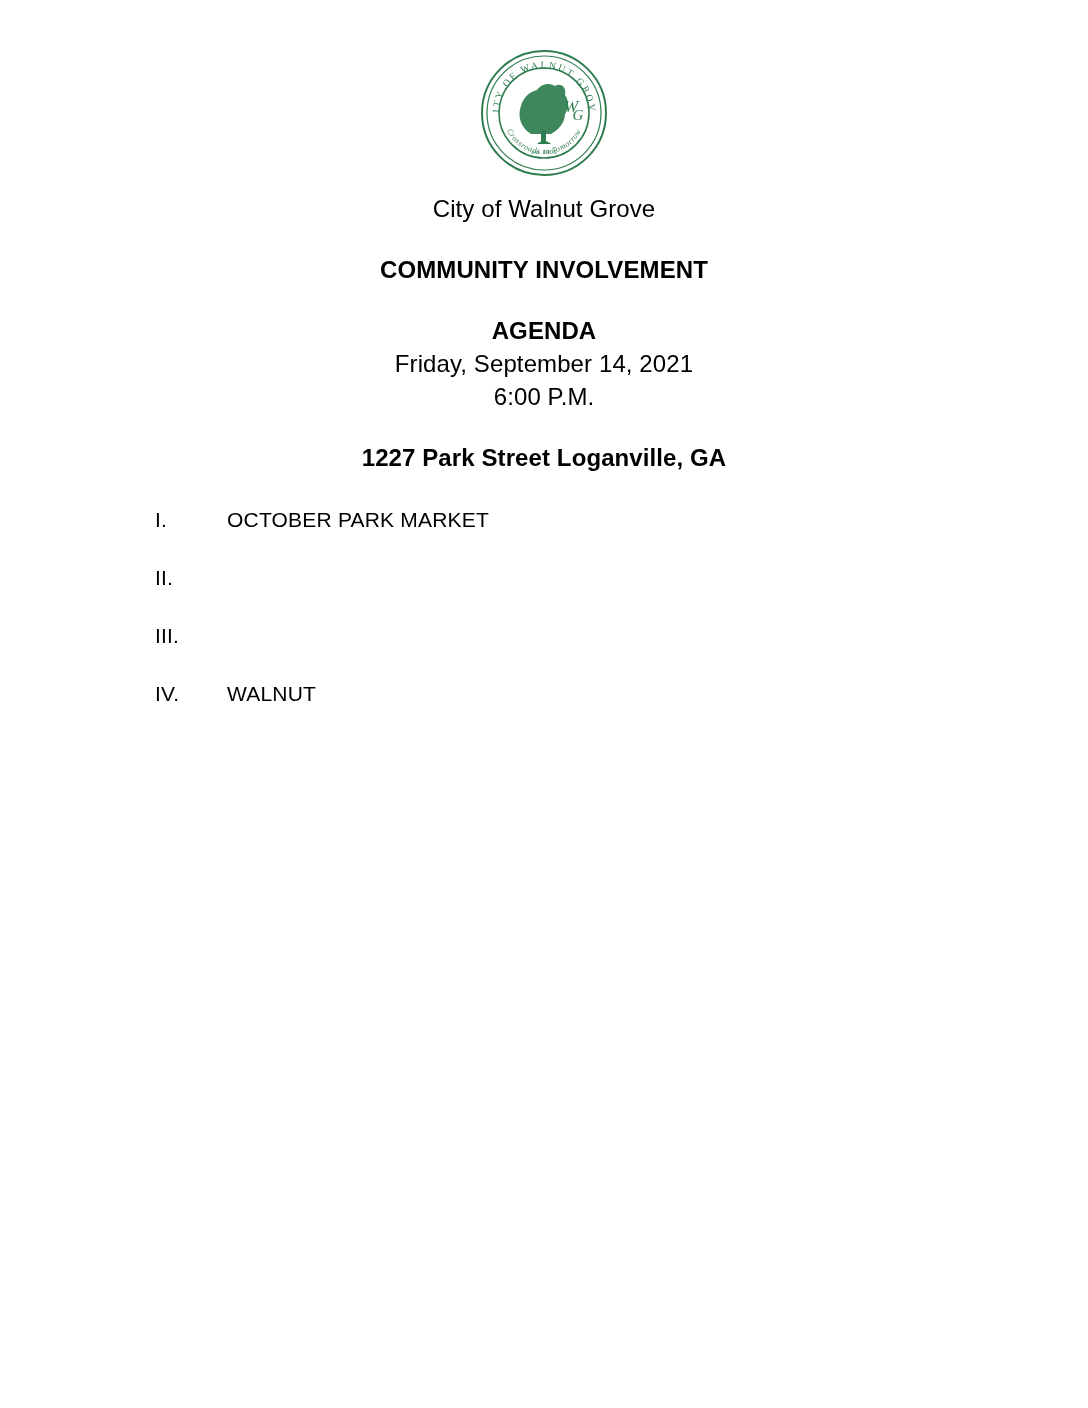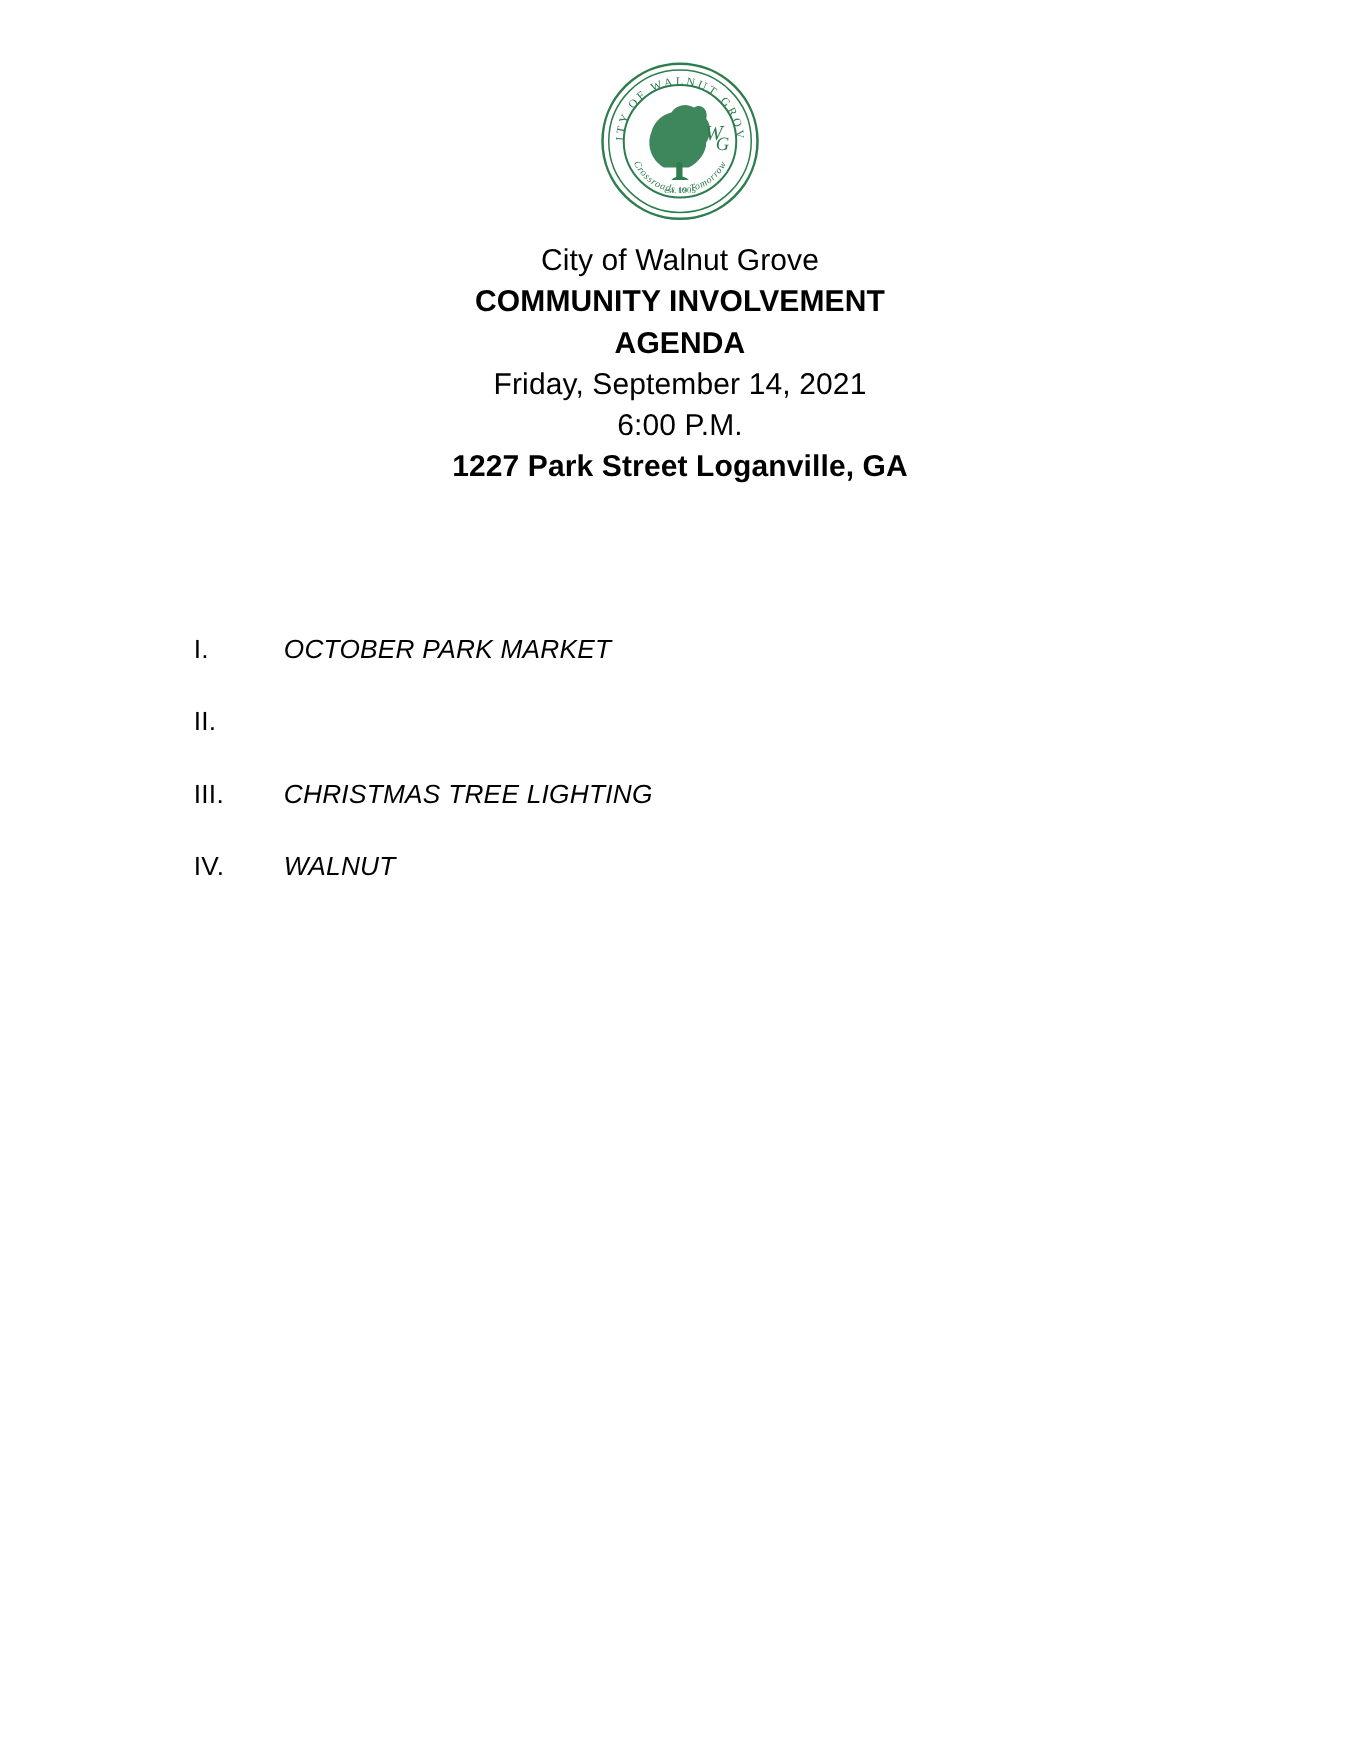--- a/index.html
+++ b/index.html
@@ -47,21 +47,21 @@
     width: 1088px;
     text-align: center;
   }
   .heading .line {
     font-size: 24px;
     line-height: 33px;
     letter-spacing: 0.1px;
     color: #000;
     white-space: pre;
   }
-  .heading .bold { font-weight: bold; }
+  .heading .bold { font-weight: bold; margin-top: 28px; }
 
   
   .agenda {
     position: absolute;
     top: 505px;
     left: 0;
     width: 1088px;
   }
   .agenda-item {
     display: flex;
@@ -72,21 +72,20 @@
     letter-spacing: 0.2px;
   }
   .agenda-num {
     width: 72px;
     flex: 0 0 72px;
     margin-left: 155px;
     text-align: left;
   }
   .agenda-label {
     text-align: left;
-    font-style: italic;
   }
 </style>
 </head>
 <body>
 
 <div class="page">
 
   <div class="seal-wrap">
     <div class="seal">
       <svg width="130" height="130" viewBox="0 0 130 130" aria-hidden="true">
@@ -133,21 +132,20 @@
       <span class="agenda-num">I.</span>
       <span class="agenda-label">OCTOBER PARK MARKET</span>
     </div>
 
     <div class="agenda-item">
       <span class="agenda-num">II.</span>
     </div>
 
     <div class="agenda-item">
       <span class="agenda-num">III.</span>
-      <span class="agenda-label">CHRISTMAS TREE LIGHTING</span>
     </div>
 
     <div class="agenda-item">
       <span class="agenda-num">IV.</span>
       <span class="agenda-label">WALNUT</span>
     </div>
 
   </div>
 
 </div>

